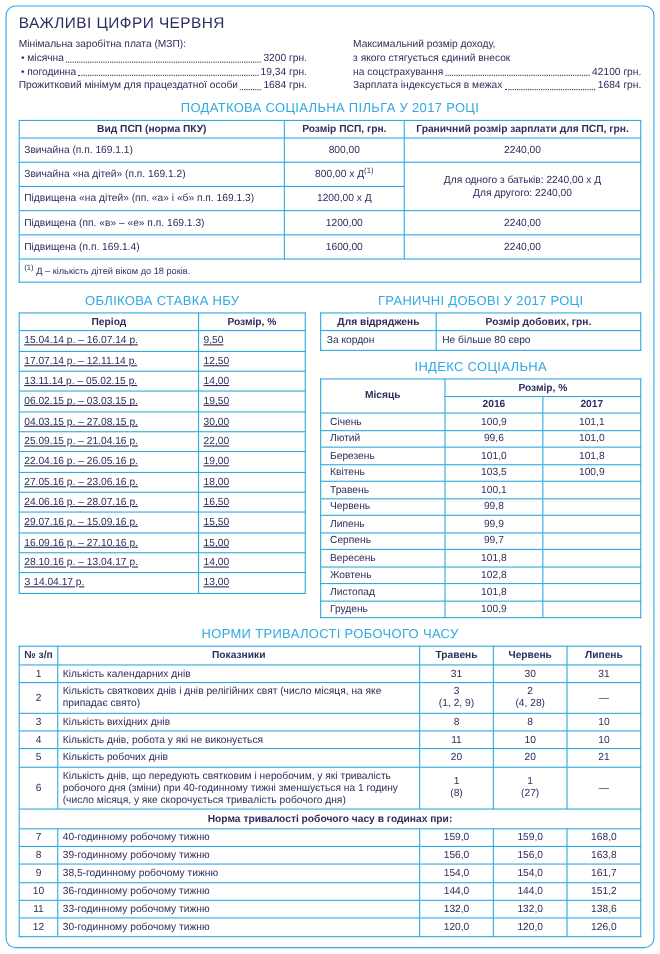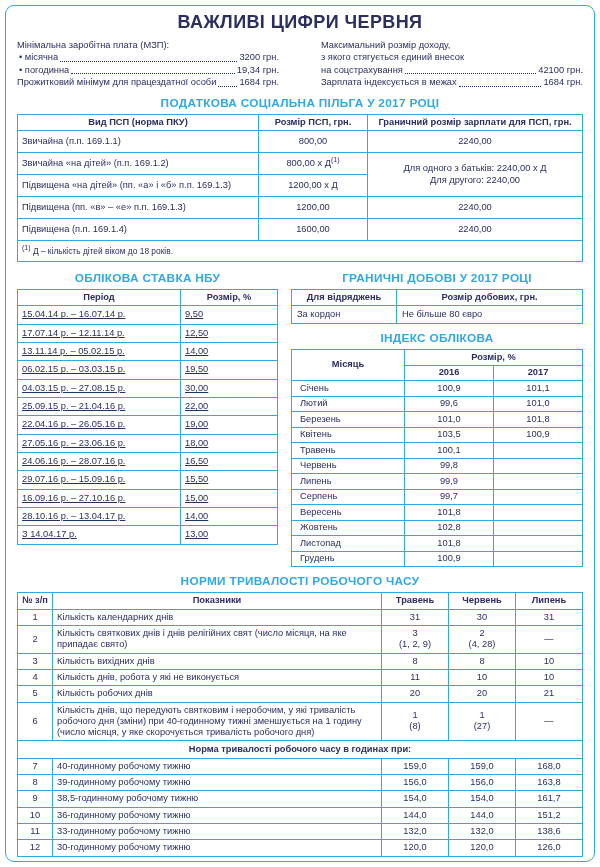--- a/index.html
+++ b/index.html
@@ -14,25 +14,25 @@
   }
   .frame {
     position:absolute; left:5px; top:5px; right:5px; bottom:5px;
     border:1.5px solid var(--accent,#2fa9e1);
     border-radius:9px;
     pointer-events:none;
   }
   .content { position:relative; padding:11px 17px 6px; }
 
   .doc-title {
-    text-align:center; font-weight:bold; font-size:18px;
+    font-weight:normal; font-size:14px;
     letter-spacing:0.4px; margin:1px 0 6px;
   }
   .section-title {
-    text-align:center; font-weight:bold; font-size:11.8px;
+    text-align:center; font-weight:normal; font-size:11.8px;
     color:var(--accent,#2fa9e1); letter-spacing:0.3px;
     margin:7px 0 4px;
   }
 
   
   .keyfig { display:flex; justify-content:space-between; gap:42px; font-size:9.3px; line-height:1.34; margin-bottom:2px; }
   .keyfig-col { flex:1; min-width:0; }
   .leader-line { display:flex; align-items:flex-end; }
   .leader-label { white-space:nowrap; overflow:hidden; }
   .leader-dots { flex:1; border-bottom:1.2px dotted var(--text,#2a2f5e); margin:0 2px 2px; min-width:6px; }
@@ -260,21 +260,21 @@
         <tbody>
 
 
             <tr>
               <td>За кордон</td>
               <td>Не більше 80 євро</td>
             </tr>
           </tbody>
       </table>
 
-      <div class="section-title">ІНДЕКС ОБЛІКОВА</div>
+      <div class="section-title">ІНДЕКС СОЦІАЛЬНА</div>
       <table class="infl-table">
         <thead>
           <tr>
             <th class="infl-month-col" rowspan="2">Місяць</th>
             <th colspan="2">Розмір, %</th>
           </tr>
           <tr>
             <th>2016</th>
             <th>2017</th>
           </tr>

